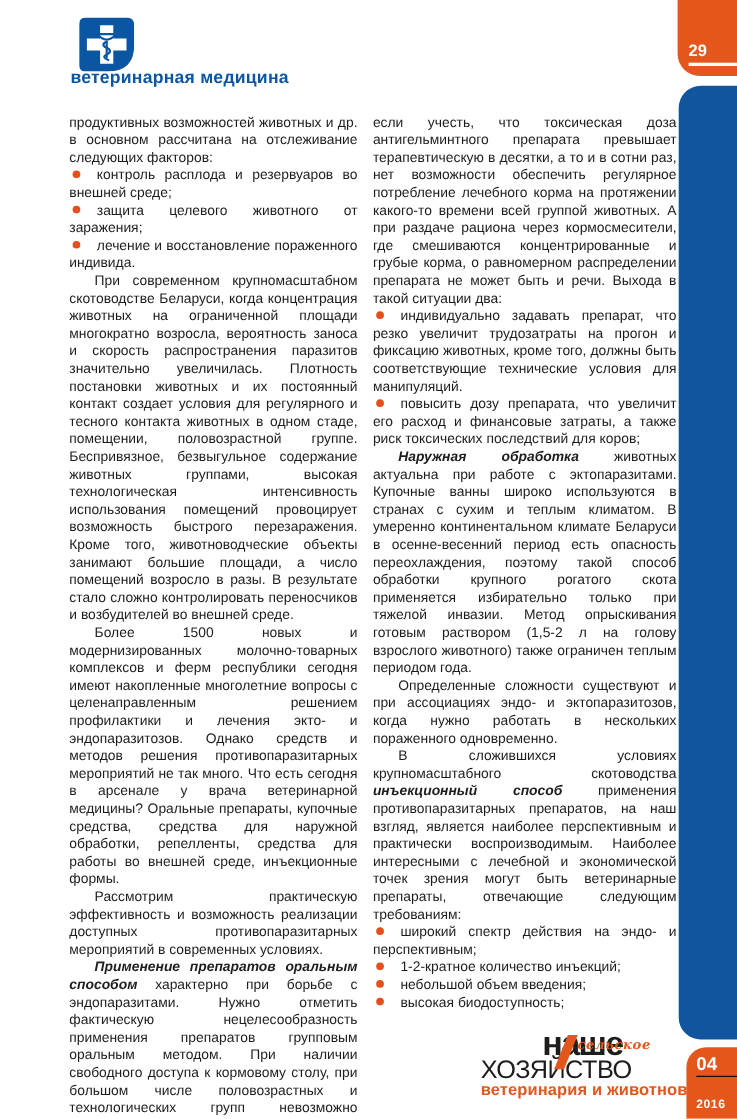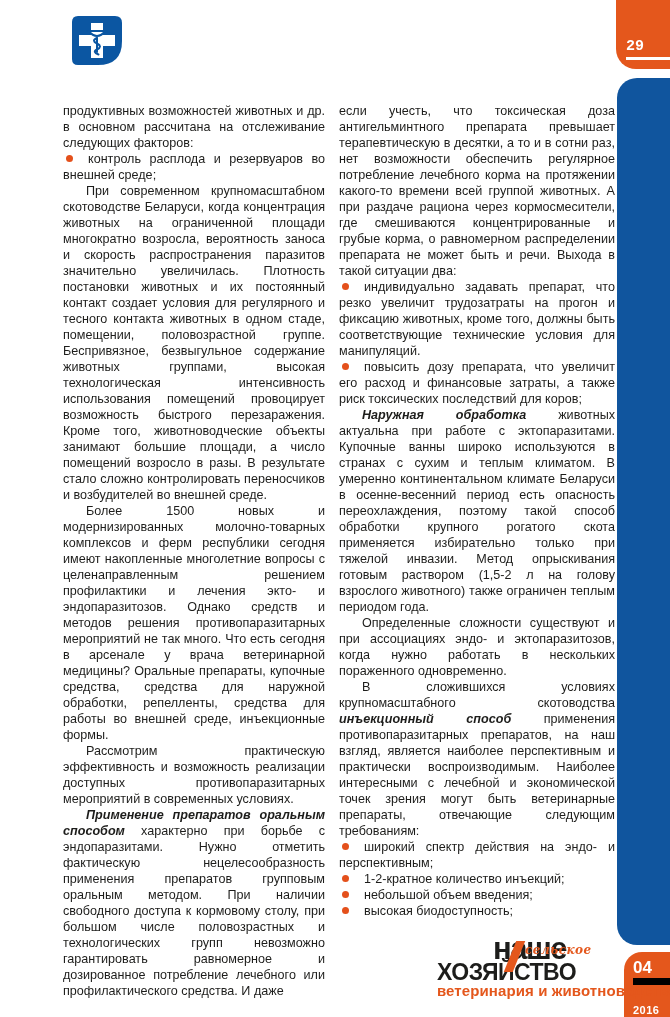--- a/index.html
+++ b/index.html
@@ -8,29 +8,29 @@
 
   .page{position:absolute;inset:0;background:#fff;}
 
   
   .logo-box{position:absolute;left:72px;top:16px;width:50px;height:49px;}
   .section-title{position:absolute;left:64px;top:62px;font-size:16px;font-weight:bold;
                  color:#0b56a2;letter-spacing:.2px;}
 
   
   .tab-top{position:absolute;top:0;right:0;width:54px;height:69px;background:#e4571c;
-           border-bottom-left-radius:20px;font-family:Liberation Mono, monospace;}
+           border-bottom-left-radius:20px;}
   .page-number{position:absolute;left:10px;right:0;bottom:9px;color:#fff;font-weight:bold;
                font-size:15px;border-bottom:3px solid #fff;padding-bottom:3px;line-height:1;}
   .tab-blue{position:absolute;top:78px;right:0;width:53px;height:867px;background:#10559e;
             border-top-left-radius:20px;border-bottom-left-radius:20px;}
   .tab-bottom{position:absolute;top:952px;right:0;width:46px;height:65px;background:#e4571c;
               border-top-left-radius:18px;}
   .issue{position:absolute;top:7px;left:9px;right:0;color:#fff;line-height:1;}
-  .issue-number{display:block;font-size:17px;font-weight:bold;border-bottom:7px solid #000000;
+  .issue-number{display:block;font-size:17px;font-weight:bold;border-bottom:1px solid #000000;
                 padding-bottom:2px;}
   .issue-year{display:block;font-size:11px;font-weight:bold;margin-top:20px;letter-spacing:.5px;}
 
   
   .columns{position:absolute;left:63px;top:103px;width:552px;display:flex;gap:14px;
            color:#1d1d1b;}
   .col{font-size:12.6px;line-height:16px;text-align:justify;
        hyphens:manual;}
   .col-left{width:262px;}
   .col-right{width:276px;}
@@ -42,57 +42,60 @@
 
   
   .brand{position:absolute;left:437px;top:938px;width:185px;color:#1d1d1b;}
   .brand-row1{position:relative;height:24px;text-align:center;}
   .brand-nashe{font-size:31px;font-weight:bold;letter-spacing:-1.5px;line-height:22px;}
   .brand-bolt{position:absolute;left:73px;top:3px;width:9px;height:31px;background:#e4571c;
               transform:skewX(-22deg);}
   .brand-script{position:absolute;left:88px;top:5px;font-family:"DejaVu Serif",serif;
                 font-style:italic;font-weight:bold;font-size:12px;color:#e4571c;
                 letter-spacing:.5px;}
-  .brand-hoz{font-size:23px;font-weight:bold;letter-spacing:-.5px;line-height:20px;}
+  .brand-hoz{font-size:23px;font-weight:normal;letter-spacing:-.5px;line-height:20px;}
   .brand-tagline{color:#e4571c;font-size:15px;font-weight:bold;margin-top:0;
                  letter-spacing:.1px;white-space:nowrap;}
 </style>
 </head>
 <body>
 
 <div class="page">
 
   <div class="logo-box">
     <svg width="50" height="49" viewBox="0 0 50 49">
       <path d="M6 0 H43 Q50 0 50 7 V25 Q50 49 26 49 H6 Q0 49 0 43 V6 Q0 0 6 0 Z" fill="#0b56a2"></path>
       <path d="M19 7 h12 v12 h12 v11 h-12 v12 h-12 v-12 h-12 v-11 h12 z" fill="#ffffff"></path>
       <g fill="none" stroke="#0b56a2" stroke-width="2" stroke-linecap="round">
         <path d="M15.5 15 H34.5"></path>
         <path d="M16.5 15 Q25 25 33.5 15"></path>
         <path d="M25 22 V36"></path>
         <path d="M25 22 q-6 2.5 0 5.5 q6 3 0 6 q-5 2.5 1.5 5"></path>
       </g>
     </svg>
   </div>
+  <div class="section-title">ветеринарная медицина</div>
 
   <div class="tab-top">
     <div class="page-number">29</div>
   </div>
   <div class="tab-blue"></div>
   <div class="tab-bottom">
     <div class="issue">
       <span class="issue-number">04</span>
       <span class="issue-year">2016</span>
     </div>
   </div>
 
   <div class="columns">
     <div class="col col-left" id="col-left">
         <p class="para"><span>продуктивных возможностей животных и др. в основном рассчитана на отслеживание следующих факторов:</span></p>
         <p class="bullet"><span class="dot"></span><span>контроль расплода и резервуаров во внешней среде;</span></p>
+        <p class="bullet"><span class="dot"></span><span>защита целевого животного от заражения;</span></p>
+        <p class="bullet"><span class="dot"></span><span>лечение и восстановление пораженного индивида.</span></p>
         <p class="indent"><span>При современном крупномасштабном скотоводстве Беларуси, когда концентрация животных на ограниченной площади многократно возросла, вероятность заноса и скорость распространения паразитов значительно увеличилась. Плотность постановки животных и их постоянный контакт создает условия для регулярного и тесного контакта животных в одном стаде, помещении, половозрастной группе. Беспривязное, безвыгульное содержание животных группами, высокая технологическая интенсивность использования помещений провоцирует возможность быстрого перезаражения. Кроме того, животноводческие объекты занимают большие площади, а число помещений возросло в разы. В результате стало сложно контролировать переносчиков и возбудителей во внешней среде.</span></p>
         <p class="indent"><span>Более 1500 новых и модернизированных молочно-товарных комплексов и ферм республики сегодня имеют накопленные многолетние вопросы с целенаправленным решением профилактики и лечения экто- и эндопаразитозов. Однако средств и методов решения противопаразитарных мероприятий не так много. Что есть сегодня в арсенале у врача ветеринарной медицины? Оральные препараты, купочные средства, средства для наружной обработки, репелленты, средства для работы во внешней среде, инъекционные формы.</span></p>
         <p class="indent"><span>Рассмотрим практическую эффективность и возможность реализации доступных противопаразитарных мероприятий в современных условиях.</span></p>
         <p class="indent"><span class="lead">Применение препаратов оральным способом</span><span> характерно при борьбе с эндопаразитами. Нужно отметить фактическую нецелесообразность применения препаратов групповым оральным методом. При наличии свободного доступа к кормовому столу, при большом числе половозрастных и технологических групп невозможно гарантировать равномерное и дозированное потребление лечебного или профилактического средства. И даже</span></p>
       </div>
     <div class="col col-right" id="col-right">
         <p class="para"><span>если учесть, что токсическая доза антигельминтного препарата превышает терапевтическую в десятки, а то и в сотни раз, нет возможности обеспечить регулярное потребление лечебного корма на протяжении какого-то времени всей группой животных. А при раздаче рациона через кормосмесители, где смешиваются концентрированные и грубые корма, о равномерном распределении препарата не может быть и речи. Выхода в такой ситуации два:</span></p>
         <p class="bullet"><span class="dot"></span><span>индивидуально задавать препарат, что резко увеличит трудозатраты на прогон и фиксацию животных, кроме того, должны быть соответствующие технические условия для манипуляций.</span></p>
         <p class="bullet"><span class="dot"></span><span>повысить дозу препарата, что увеличит его расход и финансовые затраты, а также риск токсических последствий для коров;</span></p>
         <p class="indent"><span class="lead">Наружная обработка</span><span> животных актуальна при работе с эктопаразитами. Купочные ванны широко используются в странах с сухим и теплым климатом. В умеренно континентальном климате Беларуси в осенне-весенний период есть опасность переохлаждения, поэтому такой способ обработки крупного рогатого скота применяется избирательно только при тяжелой инвазии. Метод опрыскивания готовым раствором (1,5-2 л на голову взрослого животного) также ограничен теплым периодом года.</span></p>

